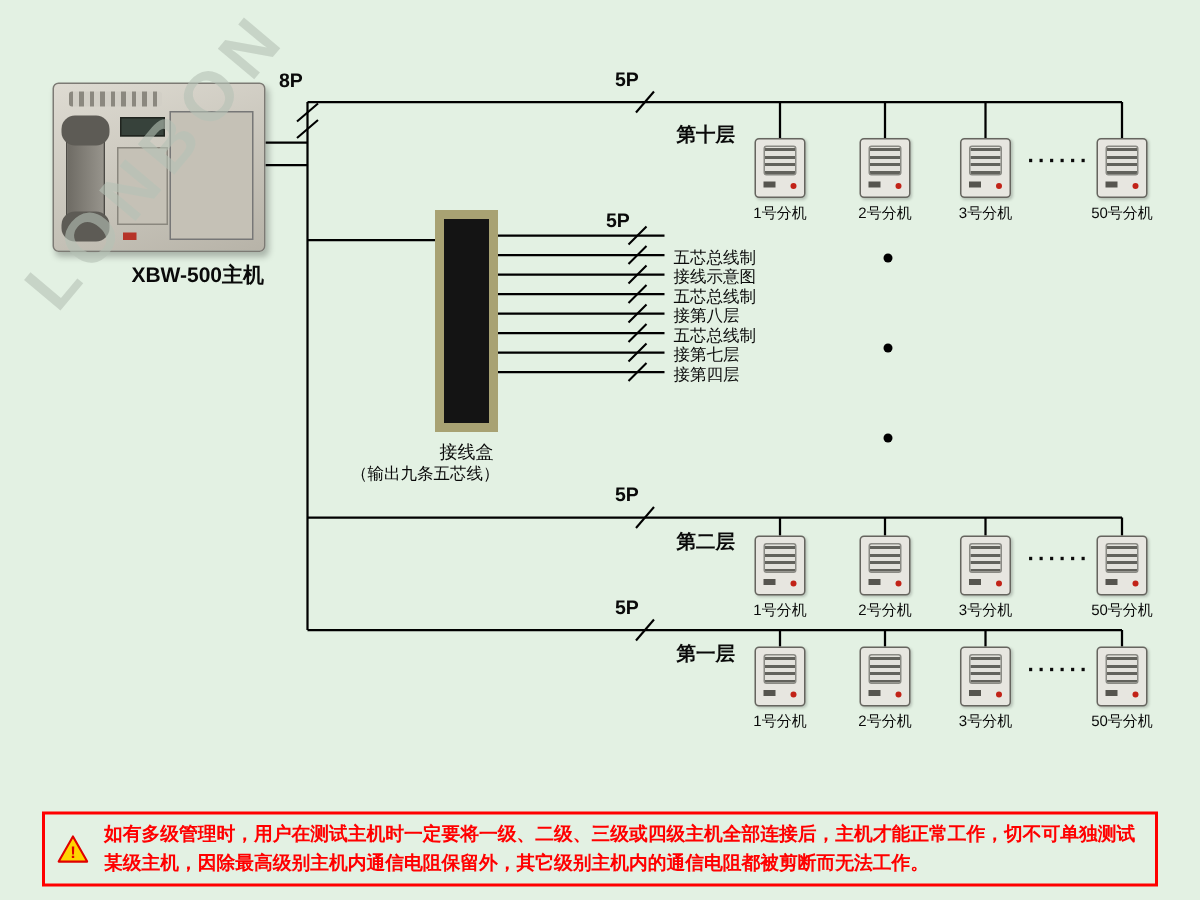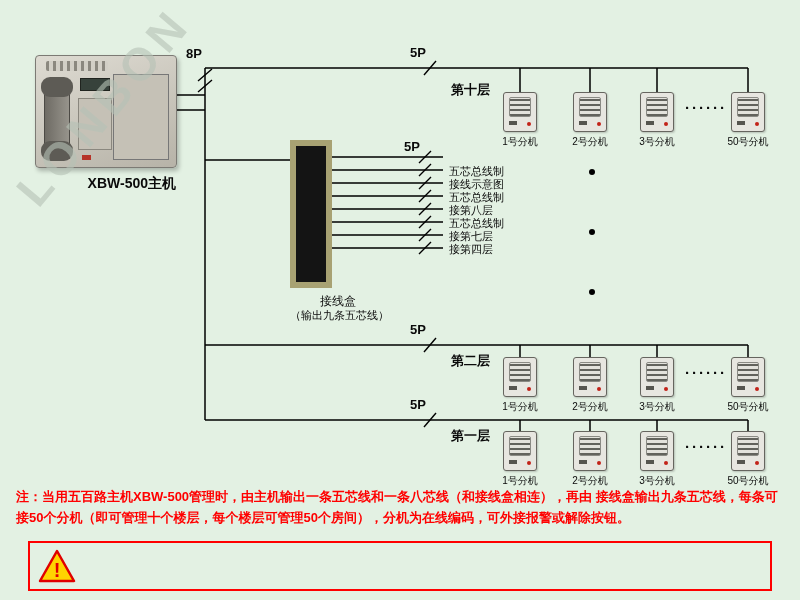--- a/index.html
+++ b/index.html
@@ -42,22 +42,22 @@
     background-color:#c5c1b6;
     background-image:repeating-linear-gradient(0deg,#23231f 0 6px,#c5c1b6 6px 9px),
                      repeating-linear-gradient(90deg,#23231f 0 6px,#c5c1b6 6px 9px);
     background-blend-mode:lighten;border:1px solid #777}
   .master-label{position:absolute;left:36px;top:175px;width:140px;text-align:right;
     font-size:14px;font-weight:bold;z-index:4}
 
   
   .jbox{position:absolute;left:290px;top:140px;width:42px;height:148px;z-index:2;
     background:var(--junction-fill,#141414);border:6px solid var(--junction-border,#a8a273)}
-  .jlabel{position:absolute;left:266px;top:293px;width:90px;text-align:right;font-size:12px;z-index:4}
-  .jsub{position:absolute;left:234px;top:308px;width:155px;text-align:right;font-size:11px;z-index:4}
+  .jlabel{position:absolute;left:266px;top:293px;width:90px;text-align:center;font-size:12px;z-index:4}
+  .jsub{position:absolute;left:234px;top:308px;width:155px;text-align:left;font-size:11px;z-index:4}
 
   .wl{position:absolute;font-size:13px;font-weight:bold;z-index:4}
   .branch{position:absolute;left:449px;font-size:11px;z-index:4;white-space:nowrap}
   .floor-name{position:absolute;left:451px;font-size:13px;font-weight:bold;z-index:4;white-space:nowrap}
 
   
   .unit{position:absolute;width:34px;height:40px;z-index:2;background:#e7e6e0;
     border:1px solid #66655f;border-radius:3px;box-shadow:1px 1px 2px rgba(0,0,0,.2)}
   .grille{position:absolute;left:5px;right:5px;top:4px;height:20px;
     background:repeating-linear-gradient(0deg,#62625c 0 2px,#e3e2dc 2px 5px);
@@ -206,22 +206,22 @@
       <div class="grille"></div>
       <div class="udot-l"></div>
       <div class="udot-r"></div>
     </div>
   <div class="row-dots" style="left:682px;top:438px">······</div>
   <div class="ulabel" style="left:496px;top:474px">1号分机</div>
   <div class="ulabel" style="left:566px;top:474px">2号分机</div>
   <div class="ulabel" style="left:633px;top:474px">3号分机</div>
   <div class="ulabel" style="left:724px;top:474px">50号分机</div>
 
-  <div class="note">注：当用五百路主机XBW-500管理时，由主机输出一条五芯线和一条八芯线（和接线盒相连），再由 接线盒输出九条五芯线，每条可接50个分机（即可管理十个楼层，每个楼层可管理50个房间），分机为在线编码，可外接报警或解除按钮。</div>
 
   <div class="warnbox">
     <svg width="38" height="34" viewBox="0 0 38 34">
       <polygon points="19,2 36,32 2,32" fill="#ffd400" stroke="#e00000" stroke-width="2.5" stroke-linejoin="round"></polygon>
       <text x="19" y="28" text-anchor="middle" font-size="20" font-weight="bold" fill="#e00000">!</text>
     </svg>
+    <div class="warn-text">如有多级管理时，用户在测试主机时一定要将一级、二级、三级或四级主机全部连接后，主机才能正常工作，切不可单独测试某级主机，因除最高级别主机内通信电阻保留外，其它级别主机内的通信电阻都被剪断而无法工作。</div>
   </div>
 
 </div>
 
 </body></html>

